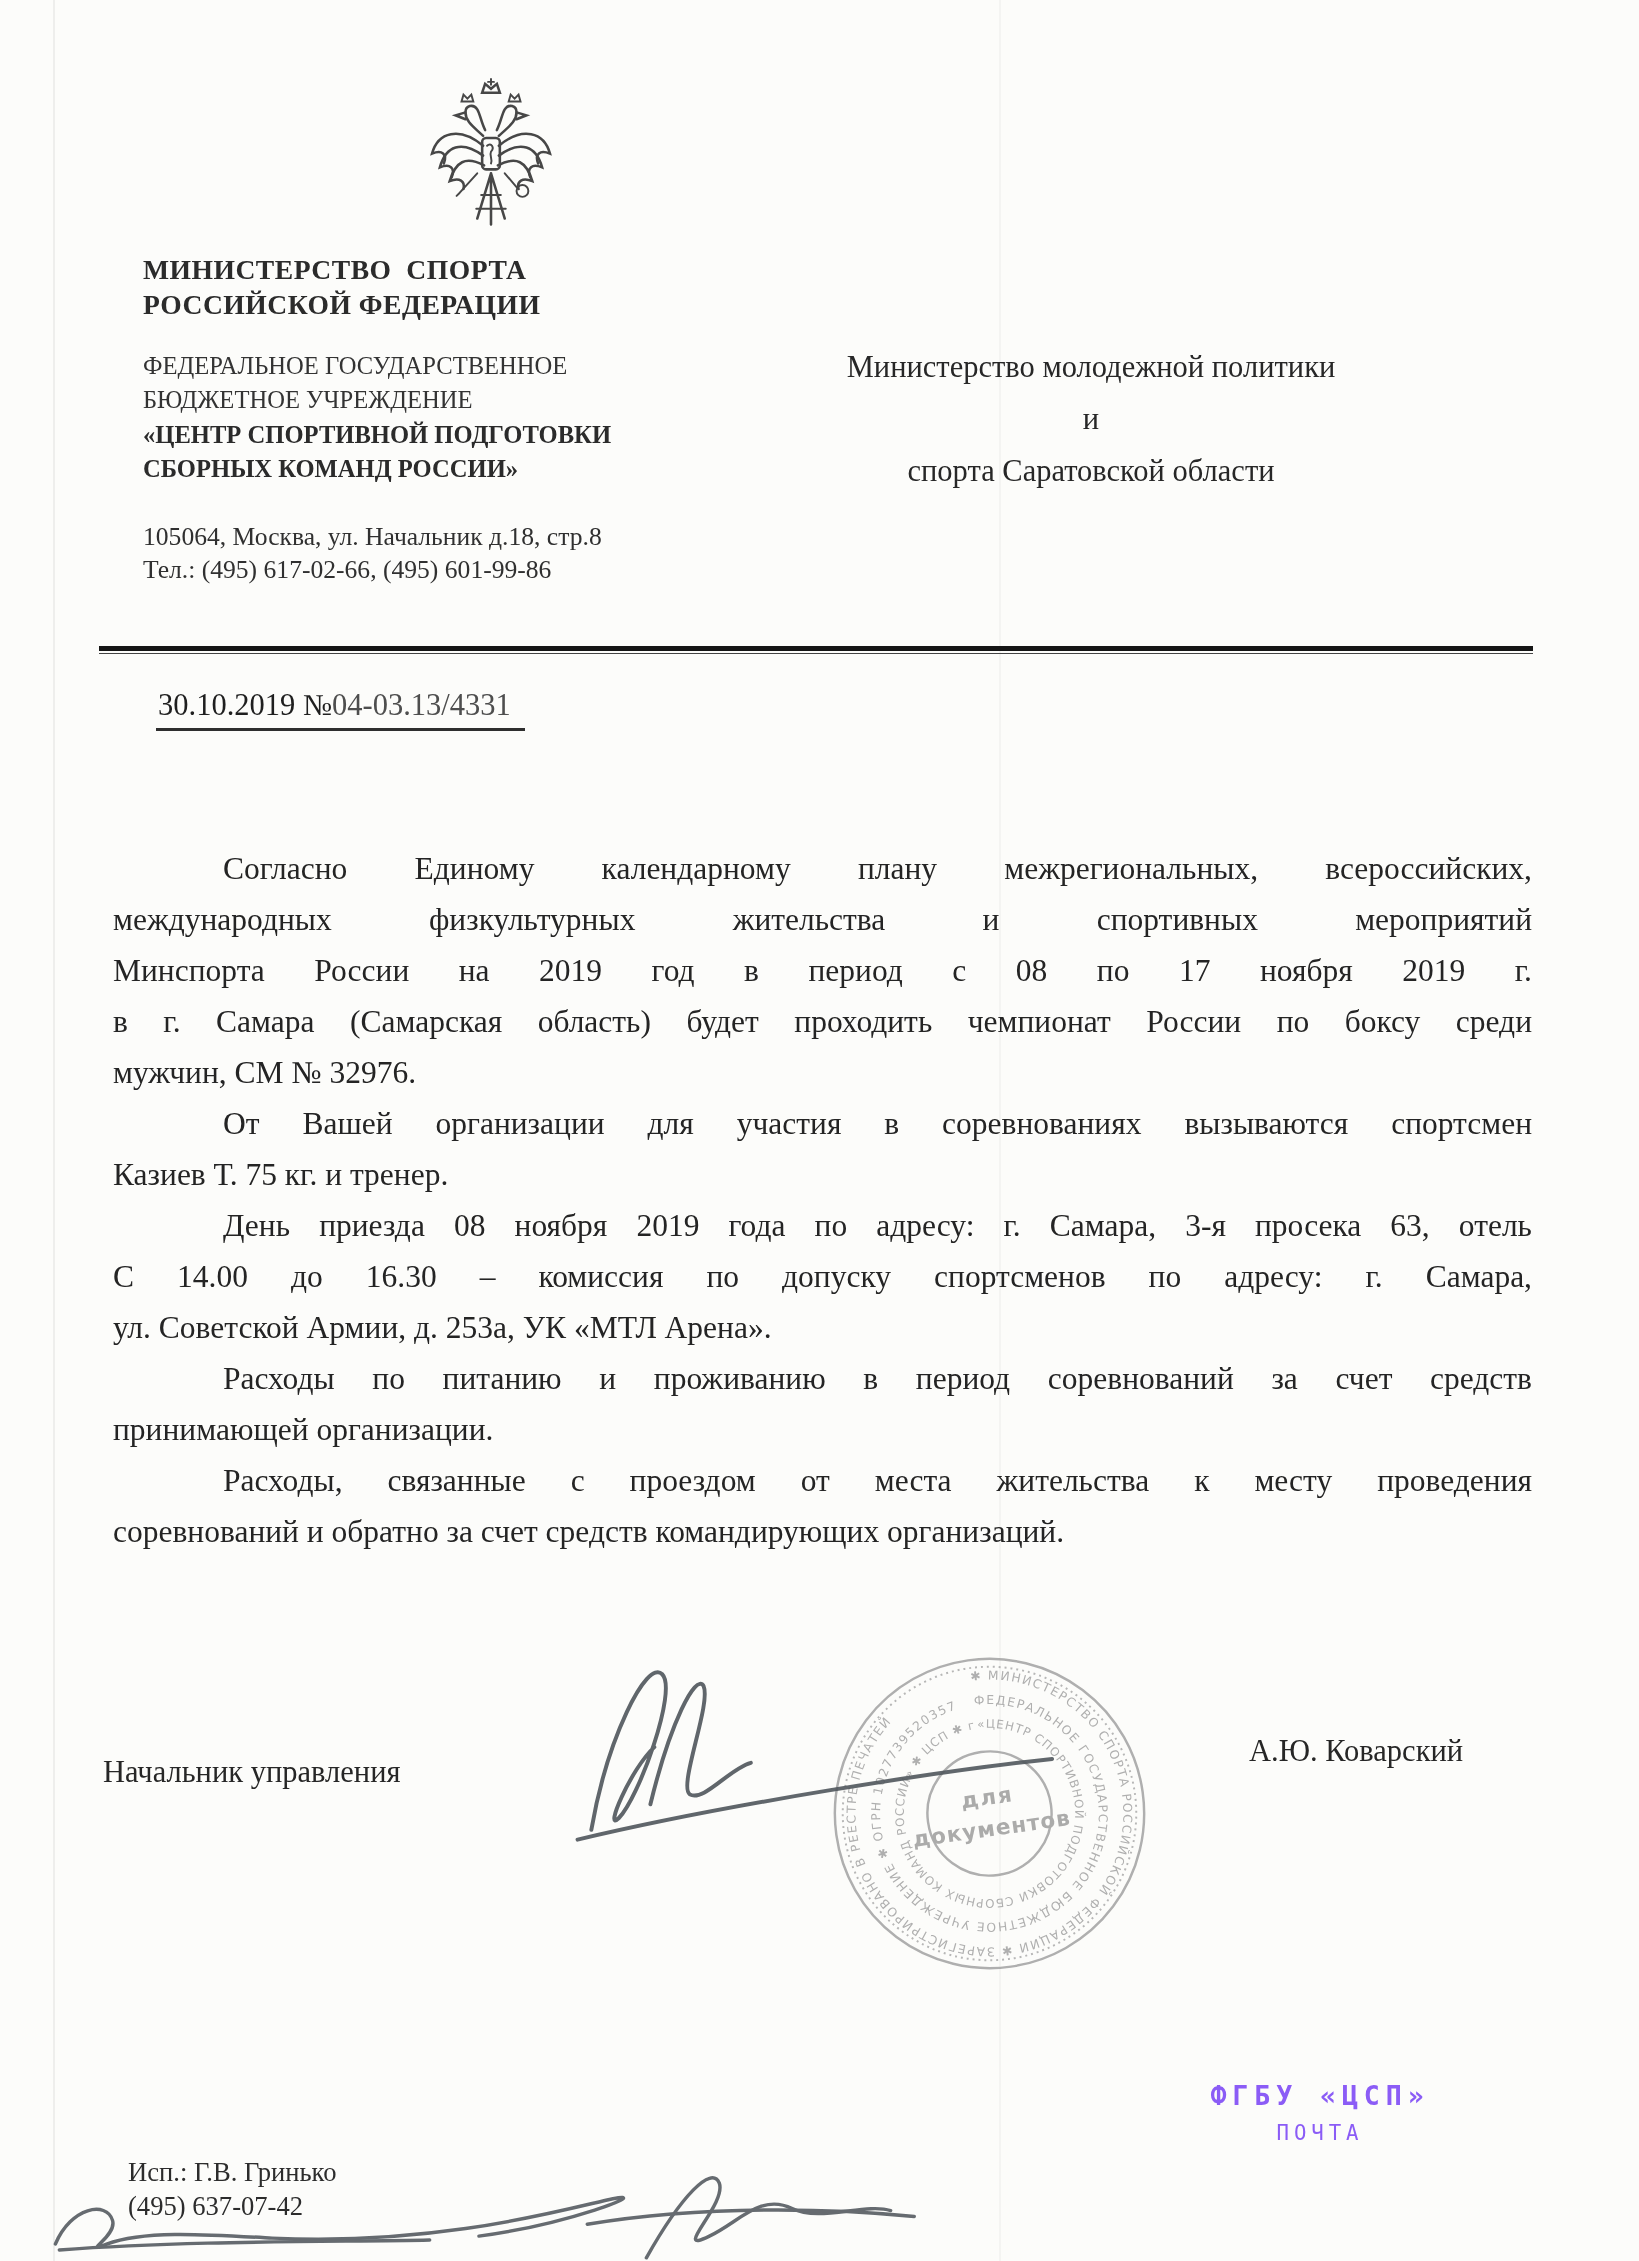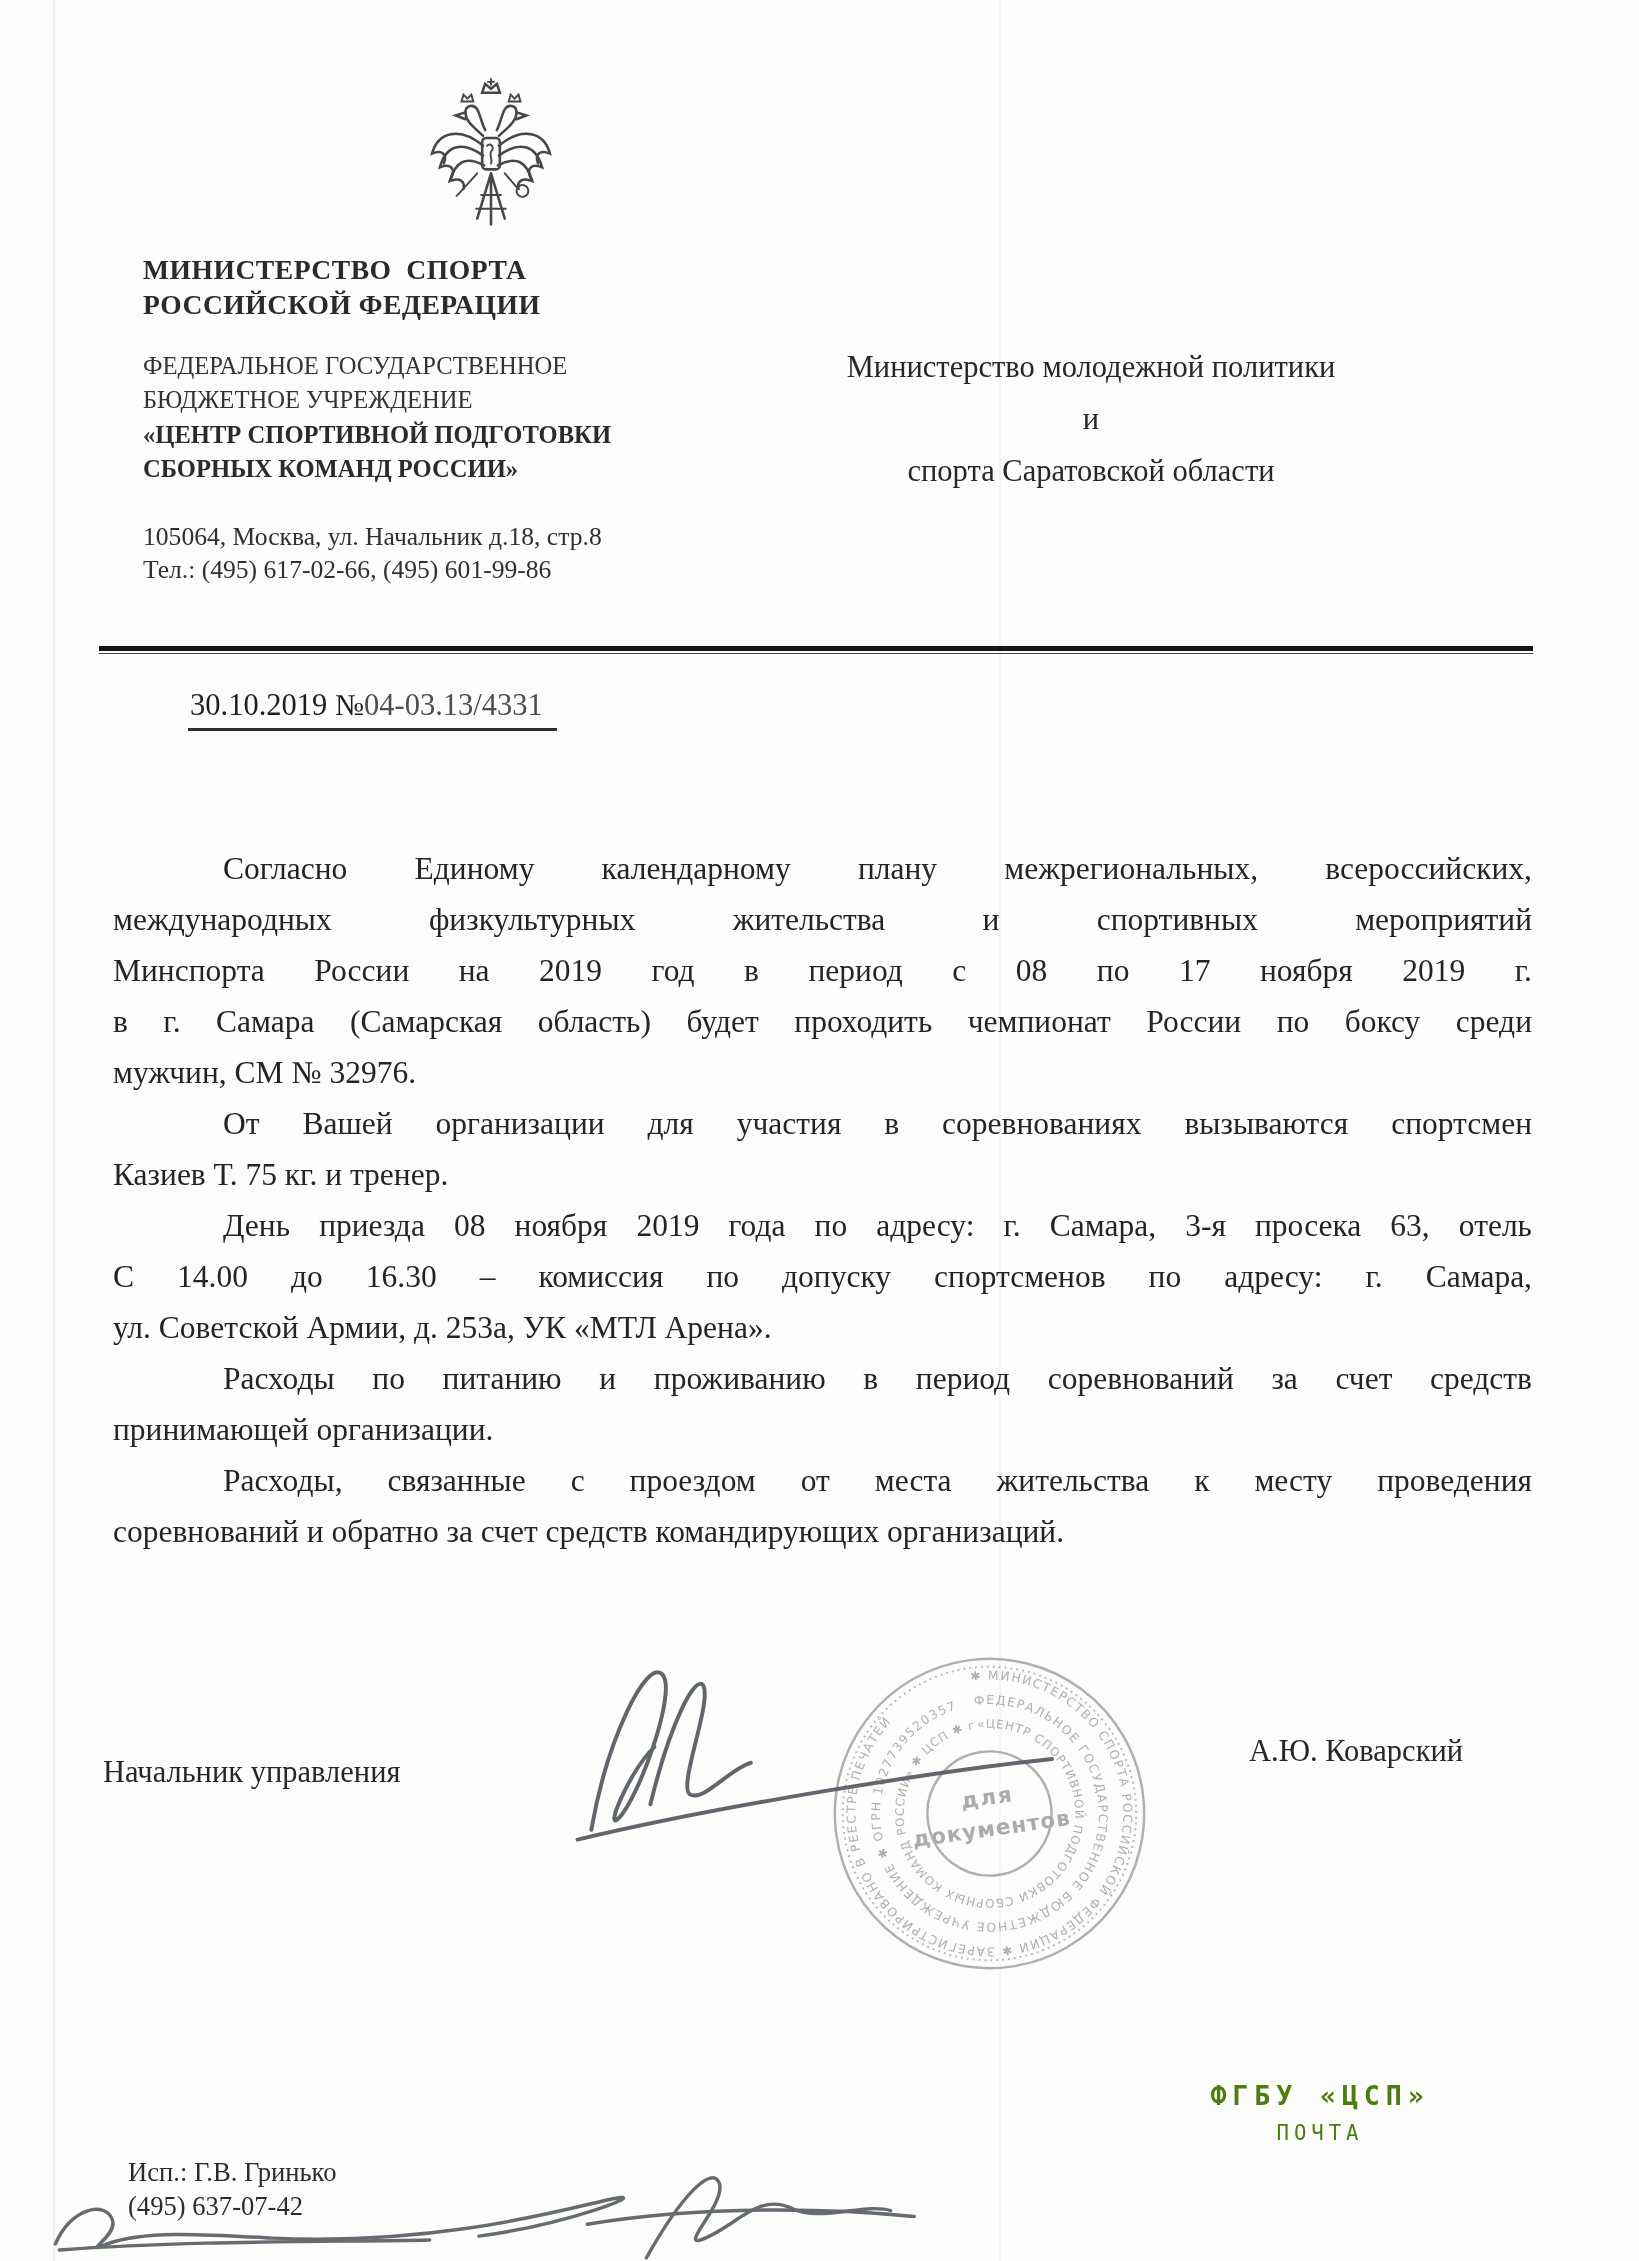--- a/index.html
+++ b/index.html
@@ -20,38 +20,38 @@
               font-weight:bold; color:#2b2b2b; }
   .addr     { left:143px; top:520px; width:502px; font-size:25.6px; line-height:33px; color:#303030; }
 
   .recipient { left:835px; top:341px; width:512px; font-size:30.5px; line-height:52px;
                text-align:center; color:#272727; }
 
   .rule { left:99px; top:646px; width:1434px; height:4.9px; background:#151515; }
   .rule-thin { left:99px; top:653px; width:1434px; height:1px; background:#444; }
 
   .ref { left:156px; top:688px; font-size:30.5px; }
-  .ref-underline { display:inline-block; border-bottom:3px solid #2e2e2e; padding:0 13.8px 4.9px 2px;margin-left:32px; }
+  .ref-underline { display:inline-block; border-bottom:3px solid #2e2e2e; padding:0 13.8px 4.9px 2px; }
   .ref-dark { color:#1f1f1f; }
   .ref-light { color:#4e4e4e; }
 
   .letter-body { left:102px; top:843px; width:1430px; font-size:31.5px; line-height:51px; color:#242424; }
   .body-line { text-align:justify; text-align-last:justify;margin-left:11px; }
   .body-line.first { text-indent:110px; }
   .body-line.last { text-align-last:left; }
 
   .sig-title { left:103px; top:1755px; font-size:30.5px; color:#262626; }
   .sig-name  { left:1249px; top:1734px; font-size:30.5px; color:#262626; }
 
   .stamp-wrap { left:825px; top:1649px; width:329px; height:329px; transform:rotate(-8deg); opacity:0.85; }
   .sig-over   { left:548px; top:1621px; width:640px; height:266px; }
   .sig-bottom { left:15.8px; top:2163px; width:916px; height:99px; }
 
   .mail-stamp { left:1192px; top:2080px; width:256px; text-align:center;
-                font-family:"DejaVu Sans Mono", monospace; color:#4d7c0f; }
+                font-family:"DejaVu Sans Mono", monospace; color:#8b5cf6; }
   .mail-stamp .l1 { font-size:26.6px; font-weight:bold; letter-spacing:5.9px; }
   .mail-stamp .l2 { font-size:20.7px; letter-spacing:4.9px; margin-top:9.9px; }
 
   .executor { left:128px; top:2155px; font-size:26.6px; line-height:34px; color:#2c2c2c; }
 
   .stamp-text { font-family:"DejaVu Sans", sans-serif; fill:#a2a2a2; }
   .stamp-center { font-family:"DejaVu Sans", sans-serif; fill:#9d9d9d; font-weight:bold; }
 </style>
 </head>
 <body>

